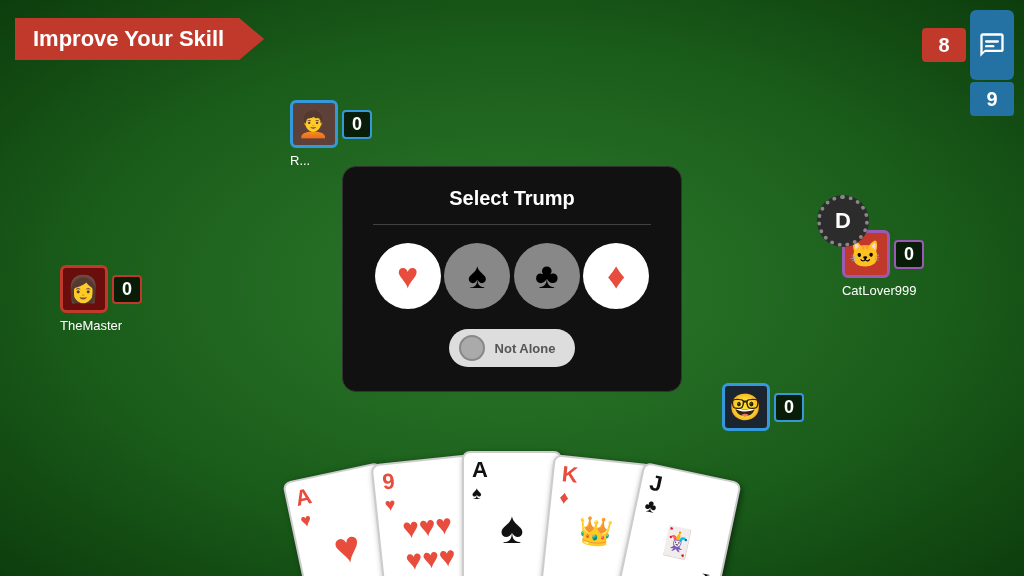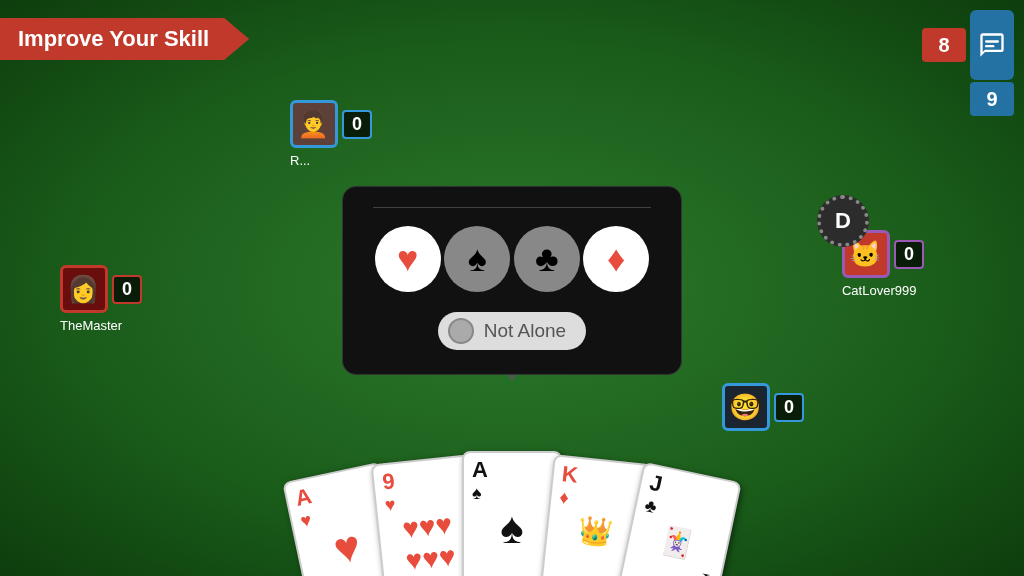--- a/index.html
+++ b/index.html
@@ -16,21 +16,21 @@
       width: 1024px;
       height: 576px;
       background: radial-gradient(ellipse at center, #2d7a2d 0%, #1a5c1a 60%, #0d3d0d 100%);
       position: relative;
     }
 
     
     #improve-banner {
       position: absolute;
       top: 18px;
-      left: 0;
+      left: 15px;
       background: #c0392b;
       clip-path: polygon(0 0, 90% 0, 100% 50%, 90% 100%, 0 100%);
       padding: 8px 40px 8px 18px;
       z-index: 10;
     }
     #improve-banner span {
       color: #fff;
       font-size: 22px;
       font-weight: bold;
     }
@@ -249,22 +249,22 @@
       cursor: pointer;
     }
     #toggle-circle {
       width: 26px;
       height: 26px;
       border-radius: 50%;
       background: #aaa;
       border: 2px solid #888;
     }
     #not-alone-label {
-      font-size: 19px;
-      font-weight: normal;
+      font-size: 13px;
+      font-weight: bold;
       color: #555;
     }
 
     
     #cards-area {
       position: absolute;
       bottom: -20px;
       left: 0;
       right: 0;
       display: flex;
@@ -371,20 +371,21 @@
     <div class="player-score-badge" style="border-color:#3498db;">0</div>
   </div>
 
   <div id="dealer-chip">
     <span>D</span>
   </div>
 
   <div id="arrow-indicator"></div>
 
   <div id="trump-modal">
+    <div id="trump-modal-title">Select Trump</div>
     <hr id="trump-divider">
     <div id="suit-buttons">
       <button class="suit-btn suit-heart">♥</button>
       <button class="suit-btn suit-spade">♠</button>
       <button class="suit-btn suit-club">♣</button>
       <button class="suit-btn suit-diamond">♦</button>
     </div>
     <div id="not-alone-row">
       <div id="not-alone-toggle-wrap">
         <div id="toggle-circle"></div>

